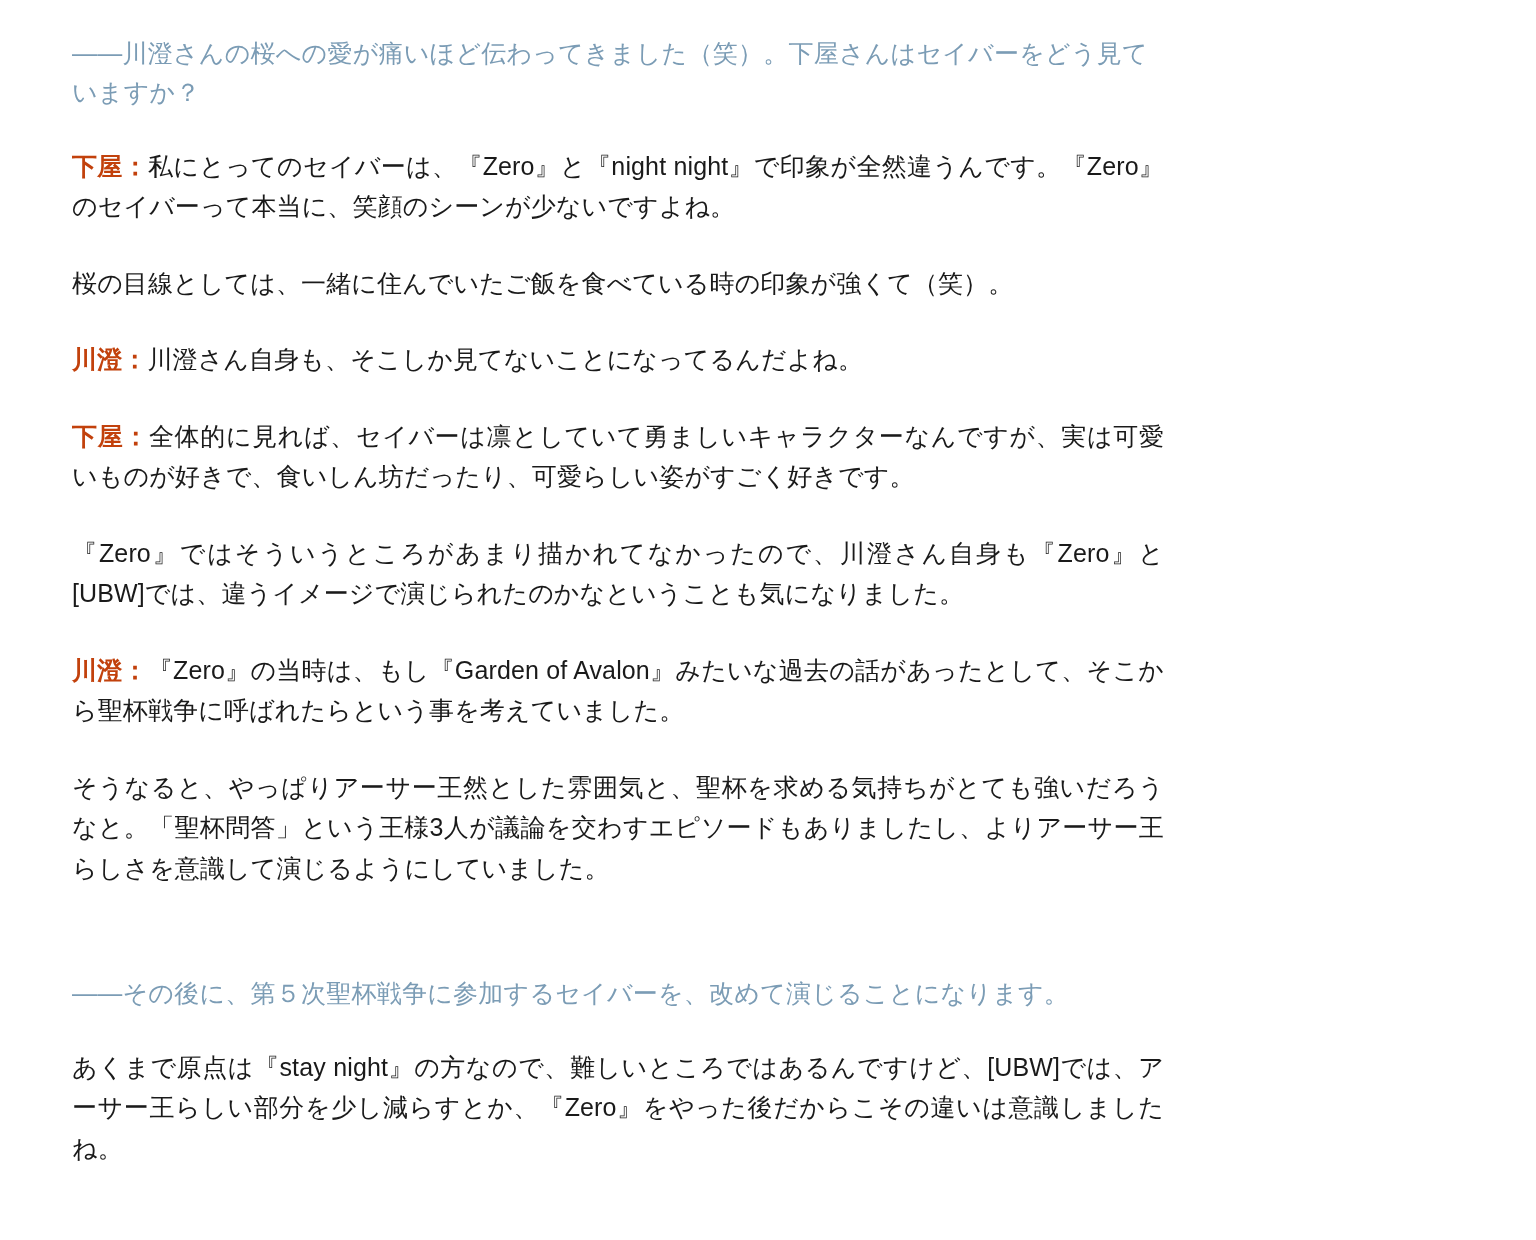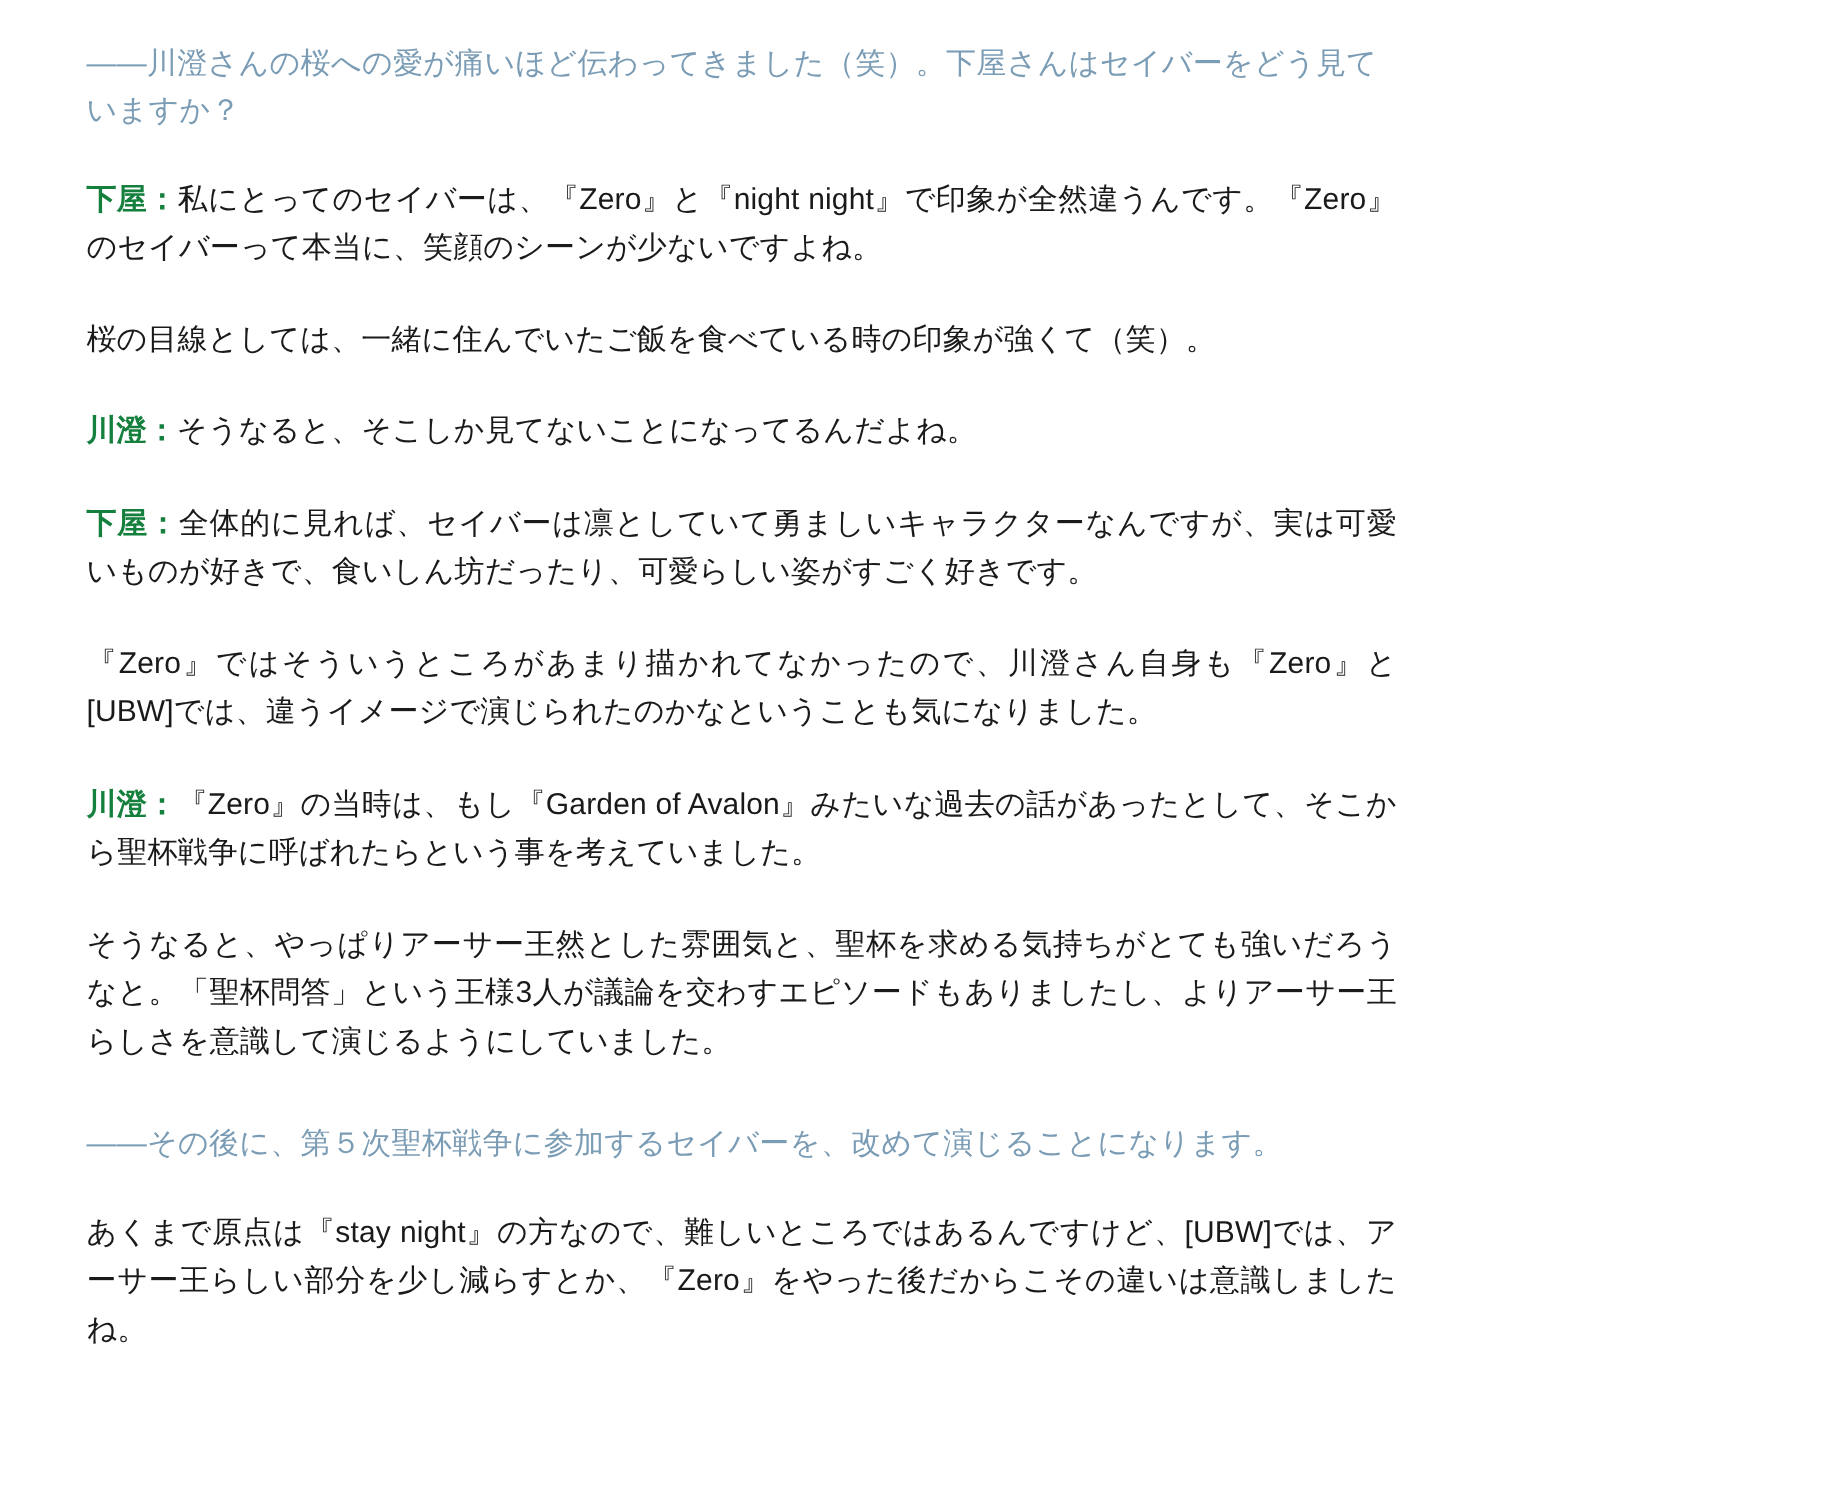--- a/index.html
+++ b/index.html
@@ -22,46 +22,46 @@
   }
   .q {
     color: #7b9cb5;
     font-size: 25px;
     line-height: 1.55;
     letter-spacing: 0.01em;
     margin: 16px 0 34px 0;
     font-weight: 400;
   }
   .q.second {
-    margin-top: 46px;
+    margin-top: 86px;
   }
   p.para {
     font-size: 25px;
     line-height: 1.62;
     letter-spacing: 0.005em;
     margin: 0 0 36px 0;
     text-align: justify;
     text-justify: inter-ideograph;
     color: #1a1a1a;
   }
   p.para:last-child {
     margin-bottom: 16px;
   }
   .speaker {
     font-weight: bold;
-    color: #15803d;
+    color: #c2410c;
   }
 </style>
 </head>
 <body>
 
 <div class="article" id="article-root">
     <div class="q">――川澄さんの桜への愛が痛いほど伝わってきました（笑）。下屋さんはセイバーをどう見ていますか？</div>
     <p class="para"><span class="speaker">下屋：</span><span>私にとってのセイバーは、『Zero』と『night night』で印象が全然違うんです。『Zero』のセイバーって本当に、笑顔のシーンが少ないですよね。</span></p>
     <p class="para"><span>桜の目線としては、一緒に住んでいたご飯を食べている時の印象が強くて（笑）。</span></p>
-    <p class="para"><span class="speaker">川澄：</span><span>そうなると、そこしか見てないことになってるんだよね。</span></p>
+    <p class="para"><span class="speaker">川澄：</span><span>川澄さん自身も、そこしか見てないことになってるんだよね。</span></p>
     <p class="para"><span class="speaker">下屋：</span><span>全体的に見れば、セイバーは凛としていて勇ましいキャラクターなんですが、実は可愛いものが好きで、食いしん坊だったり、可愛らしい姿がすごく好きです。</span></p>
     <p class="para"><span>『Zero』ではそういうところがあまり描かれてなかったので、川澄さん自身も『Zero』と[UBW]では、違うイメージで演じられたのかなということも気になりました。</span></p>
     <p class="para"><span class="speaker">川澄：</span><span>『Zero』の当時は、もし『Garden of Avalon』みたいな過去の話があったとして、そこから聖杯戦争に呼ばれたらという事を考えていました。</span></p>
     <p class="para"><span>そうなると、やっぱりアーサー王然とした雰囲気と、聖杯を求める気持ちがとても強いだろうなと。「聖杯問答」という王様3人が議論を交わすエピソードもありましたし、よりアーサー王らしさを意識して演じるようにしていました。</span></p>
     <div class="q second">――その後に、第５次聖杯戦争に参加するセイバーを、改めて演じることになります。</div>
     <p class="para"><span>あくまで原点は『stay night』の方なので、難しいところではあるんですけど、[UBW]では、アーサー王らしい部分を少し減らすとか、『Zero』をやった後だからこその違いは意識しましたね。</span></p>
   </div>
 
 </body></html>

